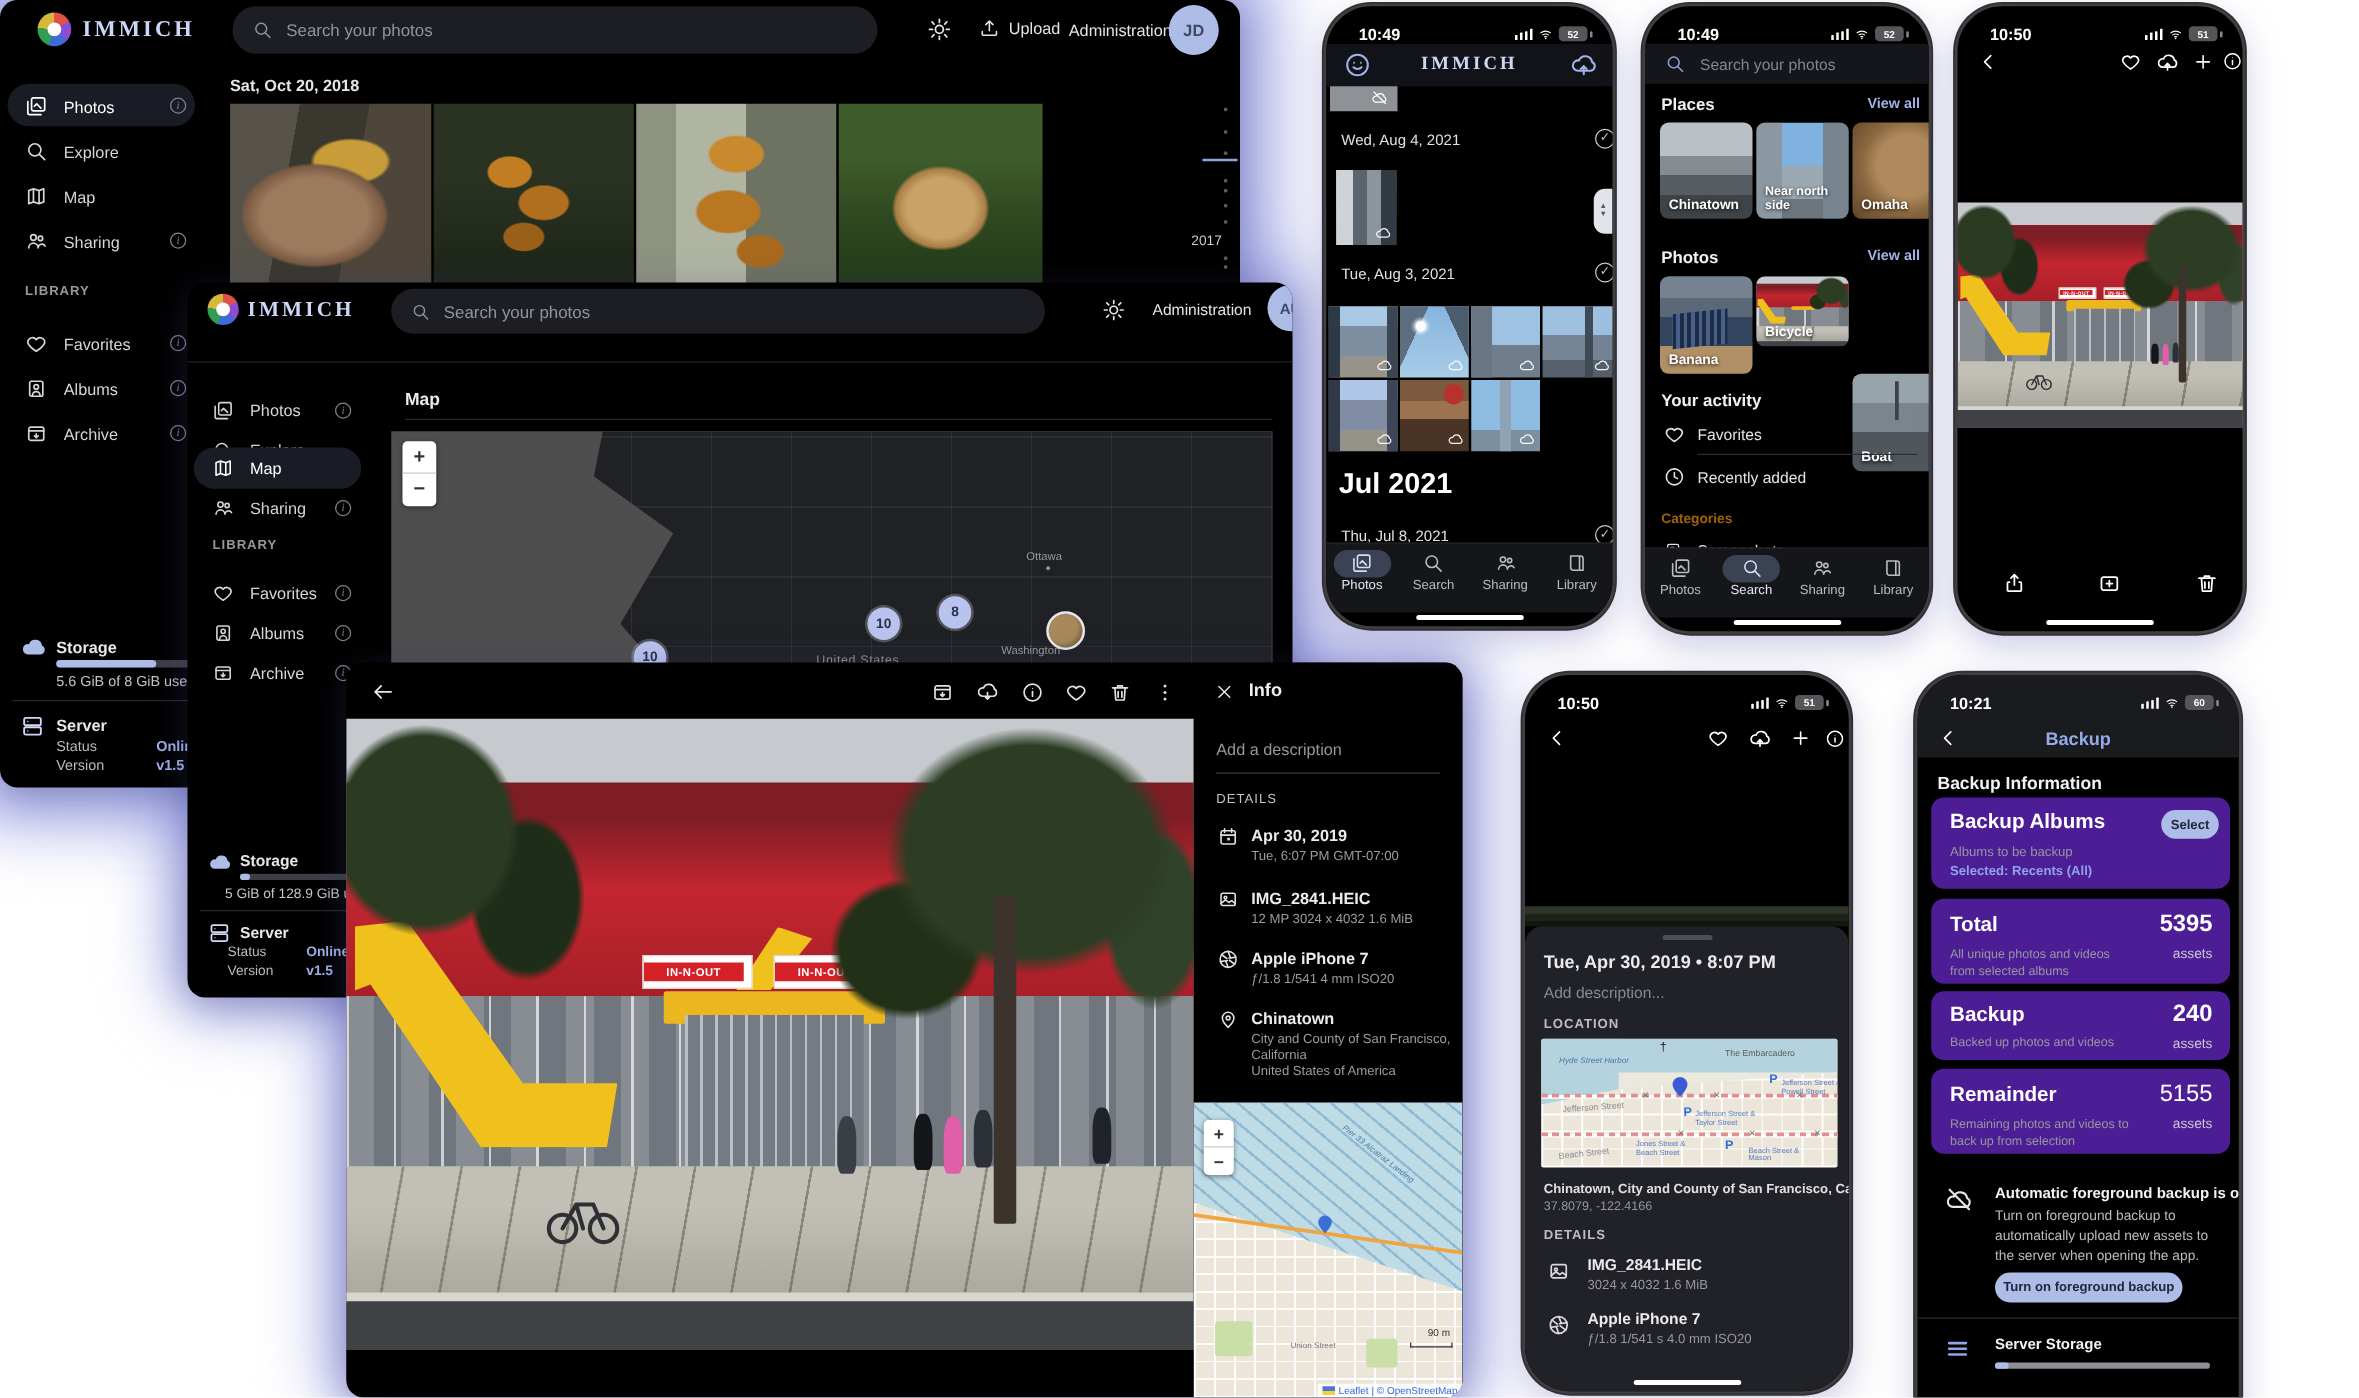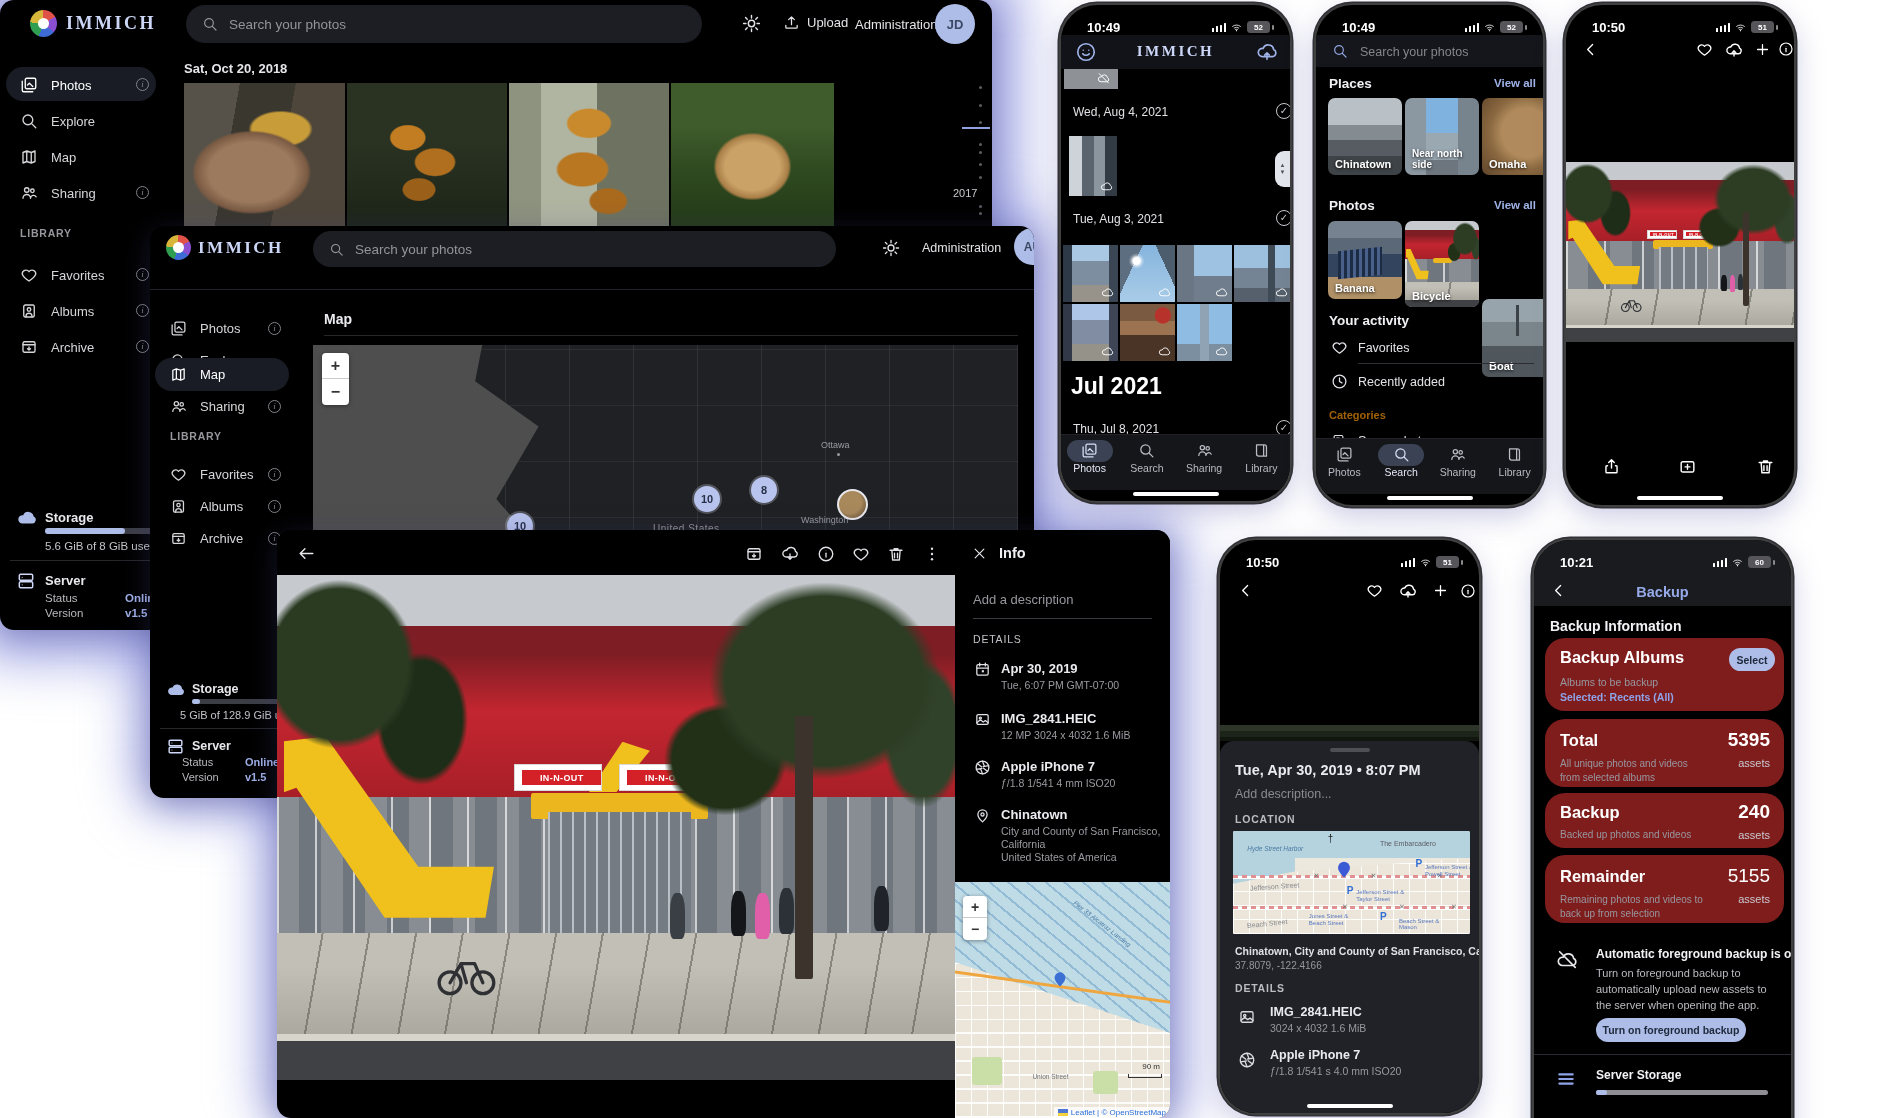--- a/index.html
+++ b/index.html
@@ -39,21 +39,21 @@
 .bars i:nth-child(1){height:4px}.bars i:nth-child(2){height:5.5px}.bars i:nth-child(3){height:7px}.bars i:nth-child(4){height:9px}
 .batt{min-width:23px;height:12px;border-radius:3.5px;background:#55555a;color:#fff;font-size:8px;font-weight:700;display:flex;align-items:center;justify-content:center;position:relative;padding:0 2px}
 .batt::after{content:"";position:absolute;right:-3.5px;top:3.5px;width:2px;height:5px;background:#8a8a8e;border-radius:1px}
 .navbar{position:absolute;left:0;right:0;height:56px;background:#15161a;border-top:1px solid #222228;display:flex;justify-content:space-around;align-items:flex-start;padding-top:7px;z-index:8}
 .navitem{display:flex;flex-direction:column;align-items:center;gap:3px;color:#babbc3;font-size:10.5px;position:relative;width:56px}
 .navpill{position:absolute;top:-2px;width:46px;height:22px;border-radius:12px;background:#3a4254}
 .homebar{position:absolute;bottom:5px;left:50%;transform:translateX(-50%);width:86px;height:4px;border-radius:2px;background:#fff;z-index:9}
 .card{position:absolute;border-radius:7px;overflow:hidden}
 .cardlabel{position:absolute;left:7px;bottom:5px;color:#fff;font-weight:700;font-size:11px;text-shadow:0 1px 3px rgba(0,0,0,.85)}
 .checkc{position:absolute;width:16px;height:16px;border:1.4px solid #c9c9cf;border-radius:50%;color:#c9c9cf;font-size:10px;line-height:14px;text-align:center}
-.ecard{position:absolute;background:#7f1d1d;border-radius:20px}
+.ecard{position:absolute;background:#4c1d95;border-radius:10px}
 .pillbtn{position:absolute;background:#aebde8;color:#202a3d;border-radius:13px;display:flex;align-items:center;justify-content:center;font-weight:700}
 
 .ph-m1{background:radial-gradient(85px 60px at 42% 62%,#9b7a5e 0 50%,#7a5a42 66%,rgba(0,0,0,0) 70%),radial-gradient(52px 30px at 60% 32%,#c89c38 0 55%,rgba(0,0,0,0) 62%),linear-gradient(100deg,#56524a 0 30%,#3a372f 30% 60%,#4e463a 60%)}
 .ph-m2{background:radial-gradient(28px 20px at 38% 38%,#c27d22 0 60%,rgba(0,0,0,0) 66%),radial-gradient(32px 22px at 55% 55%,#b06f1e 0 60%,rgba(0,0,0,0) 66%),radial-gradient(26px 18px at 45% 74%,#9a5f18 0 60%,rgba(0,0,0,0) 66%),linear-gradient(180deg,#2a3322 0 40%,#1c2418)}
 .ph-m3{background:radial-gradient(36px 24px at 50% 28%,#c98a2e 0 58%,rgba(0,0,0,0) 64%),radial-gradient(42px 28px at 46% 60%,#b97722 0 58%,rgba(0,0,0,0) 64%),radial-gradient(32px 22px at 62% 82%,#a96a1e 0 55%,rgba(0,0,0,0) 62%),linear-gradient(90deg,#8e937f 0 20%,#b0b5a2 20% 55%,#6e7361 55%)}
 .ph-m4{background:radial-gradient(62px 54px at 50% 58%,#caa268 0 44%,#a87e46 58%,rgba(0,0,0,0) 63%),linear-gradient(180deg,#3f5c2c 0 30%,#2f4a20 60%,#243a18)}
 .ph-city0{background:linear-gradient(90deg,#cdd3d8 0 28%,#5a646f 28% 52%,#8b959e 52% 74%,#323a43 74%),linear-gradient(180deg,#c2d4e2 0 20%,#8a98a5)}
 .ph-city1{background:linear-gradient(90deg,#2e3947 0 16%,rgba(0,0,0,0) 16% 84%,#3a4654 84%),linear-gradient(180deg,#a8c8e4 0 28%,#7c8ea0 28% 70%,#97928a 70%)}
 .ph-city2{background:radial-gradient(circle at 30% 28%,#ffffff 0 6%,rgba(255,255,255,.35) 10%,rgba(0,0,0,0) 14%),linear-gradient(115deg,#5d6e80 0 28%,rgba(0,0,0,0) 28%),linear-gradient(245deg,#4c5d6e 0 24%,rgba(0,0,0,0) 24%),linear-gradient(180deg,#86b4dd,#a9cce8)}
 .ph-city3{background:linear-gradient(90deg,#6b7685 0 30%,rgba(0,0,0,0) 30%),linear-gradient(180deg,#9ec3e2 0 55%,#6f7d8c 55%)}
@@ -72,21 +72,21 @@
 .innout{position:absolute;overflow:hidden;background:linear-gradient(180deg,#c6c9cd 0 10%,#9ba1a7 12%,#8e949a 14%)}
 .innout>div,.innout>span,.innout>svg{position:absolute}
 .io-red{left:0;top:10%;width:100%;height:34%;background:linear-gradient(180deg,#7e1d24 0 16%,#c32630 50%,#a81f28)}
 .io-glass{left:0;top:44%;width:100%;height:27%;background:repeating-linear-gradient(90deg,rgba(255,255,255,.65) 0 2px,rgba(0,0,0,0) 2px 38px),repeating-linear-gradient(90deg,#878d93 0 22px,#6f767d 22px 44px)}
 .io-door{left:40%;top:47%;width:21%;height:24%;background:repeating-linear-gradient(90deg,#b9bfc4 0 2px,#747b82 2px 12px)}
 .io-awn{left:37.5%;top:43.2%;width:26%;height:5.2%;background:#ecb61f;border-radius:2px}
 .io-curb{left:0;bottom:7.6%;width:100%;height:1.6%;background:#d8d5cc}
 .io-road{left:0;bottom:0;width:100%;height:7.8%;background:#3f4144}
 .io-walk{left:0;top:70.8%;width:100%;height:21.6%;background:repeating-linear-gradient(100deg,rgba(0,0,0,0) 0 44px,rgba(90,88,80,.55) 44px 46px),linear-gradient(180deg,#c2bfb7 0 30%,#a9a69d)}
 .io-zig{left:1%;top:32%;width:31%;height:46%;background:#f0c01c;clip-path:polygon(0 2%,20% 0,64% 56%,100% 56%,96% 78%,48% 78%,6% 22%,0 24%)}
-.io-sign{background:#fff;border:1px solid #d8d8d8;display:flex;align-items:center;justify-content:flex-end;overflow:hidden}
+.io-sign{background:#fff;border:1px solid #d8d8d8;display:flex;align-items:center;justify-content:flex-start;overflow:hidden}
 .io-signin{width:92%;height:58%;background:#d42128;color:#fff;font-weight:700;display:flex;align-items:center;justify-content:center;letter-spacing:.4px}
 .io-arrow{background:#f0c01c;clip-path:polygon(0 100%,55% 0,100% 18%,45% 100%)}
 .io-treeL{left:-6%;top:-5%;width:38%;height:54%;background:radial-gradient(closest-side at 40% 42%,#2a3b22 0 66%,rgba(0,0,0,0) 74%),radial-gradient(closest-side at 72% 62%,#1e2d18 0 56%,rgba(0,0,0,0) 64%)}
 .io-treeR{right:-5%;top:-7%;width:54%;height:62%;background:radial-gradient(closest-side at 55% 45%,#2c3d24 0 60%,rgba(0,0,0,0) 70%),radial-gradient(closest-side at 28% 70%,#223018 0 52%,rgba(0,0,0,0) 60%),radial-gradient(closest-side at 82% 62%,#31422a 0 52%,rgba(0,0,0,0) 62%)}
 .io-trunk{right:21%;top:28%;width:2.6%;height:52%;background:#3b332c;border-radius:2px}
 .io-p{position:absolute;width:2.2%;height:9%;border-radius:40% 40% 22% 22%}
 
 .osm-land{background:repeating-linear-gradient(90deg,rgba(255,255,255,.9) 0 1.5px,rgba(0,0,0,0) 1.5px 16px),repeating-linear-gradient(0deg,rgba(255,255,255,.9) 0 1.5px,rgba(0,0,0,0) 1.5px 14px),#ebe6d9}
 .osm-label{position:absolute;font-size:7px;color:#8a8a90;white-space:nowrap}
 .osm-blue{color:#5b79c0}
@@ -726,21 +726,21 @@
       <span class="cardlabel" style="font-size:10px">Near north side</span>
     </div>
   <div class="card ph-omaha" style="left:166px;top:93px;width:74px;height:77px">
       <span class="cardlabel">Omaha</span>
     </div>
   <span class="tx" style="left:13px;top:193px;color:#f0f0f4;font-size:13.5px;font-weight:600">Photos</span>
   <span class="tx" style="left:178px;top:194px;color:#9fb3e8;font-size:11.5px;font-weight:600">View all</span>
   <div class="card ph-banana" style="left:12px;top:216px;width:74px;height:78px">
       <span class="cardlabel">Banana</span>
     </div>
-  <div class="card" style="left:89px;top:216px;width:74px;height:86px">
+  <div class="card" style="left:89px;top:216px;width:74px;height:56px">
     <div class="innout" style="left:0;top:0;width:100%;height:100%">
       <div class="io-red"></div>
         <div class="io-glass"></div>
         <div class="io-awn"></div>
         <div class="io-zig"></div>
       <div class="io-walk"></div>
         <div class="io-road"></div>
         <div class="io-treeR"></div>
     </div>
     <span class="cardlabel">Bicycle</span>

